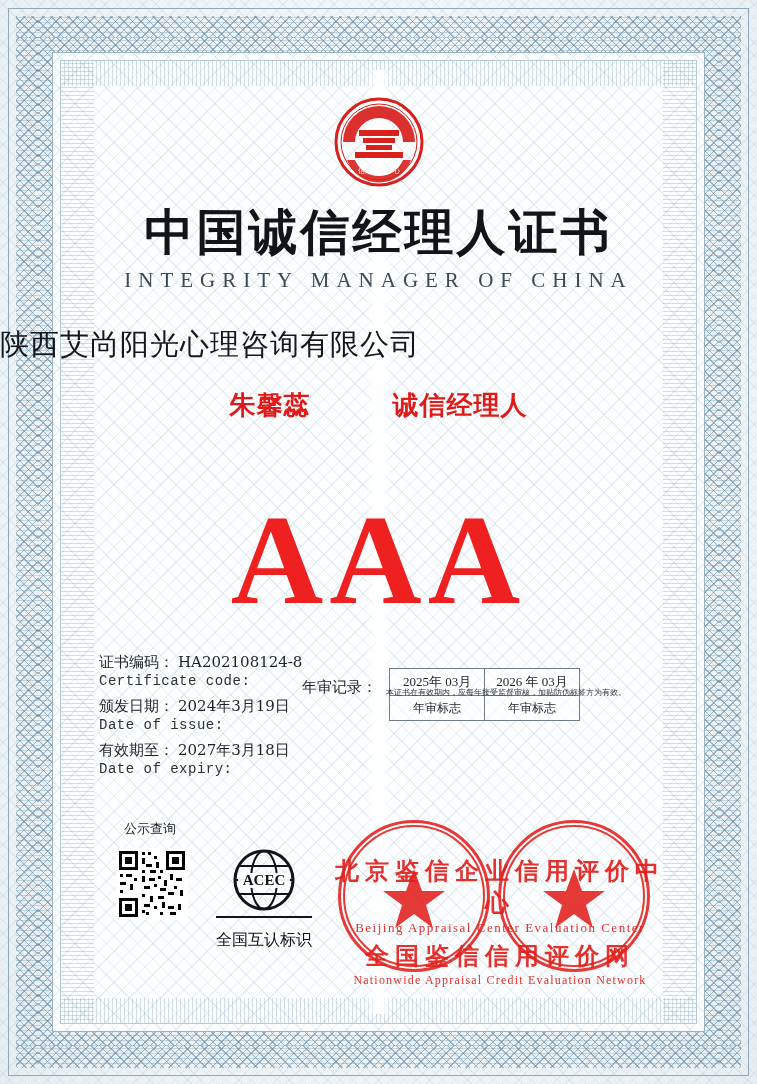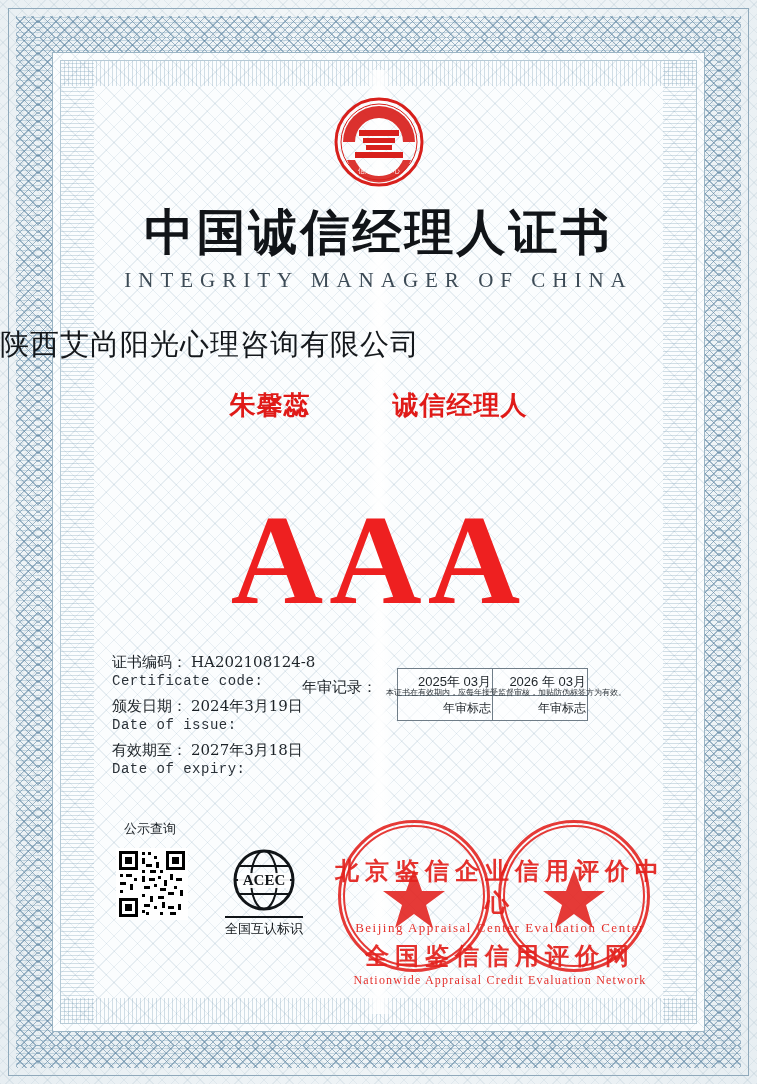--- a/index.html
+++ b/index.html
@@ -103,49 +103,49 @@
   .holder-row .name{margin-right:72px;}
   .grade{
     position:absolute;left:0;right:0;top:496px;text-align:center;
     font-family:"Liberation Serif", serif;
     font-size:128px;font-weight:bold;color:#ee2020;letter-spacing:6px;
     line-height:1;
   }
 
   
   .info{
-    position:absolute;left:112px;top:652px;
+    position:absolute;left:99px;top:652px;
     font-family:"DejaVu Serif", serif;
     color:#1c2227;
   }
   .info .line{margin-bottom:7px;}
   .info .lab-cn{font-size:15px;}
   .info .val{font-size:15px;margin-left:4px;}
   .info .lab-en{
     font-family:"Liberation Mono", monospace;
     font-size:14px;color:#2a3138;letter-spacing:0.5px;display:block;margin-top:1px;
   }
 
   
   .review{
     position:absolute;left:302px;top:668px;
     display:flex;align-items:flex-start;
   }
   .review-label{
     font-family:Liberation Serif, serif;font-size:15px;color:#1c2227;
-    margin-right:20px;margin-top:10px;white-space:nowrap;
+    margin-right:12px;margin-top:10px;white-space:nowrap;
   }
   .review-table{
     border:1px solid #6f7d88;border-collapse:collapse;
     background:rgba(255,255,255,0.55);
   }
   .review-table td{
     border:1px solid #6f7d88;
-    width:92px;height:24px;text-align:right;vertical-align:middle;
-    font-family:Liberation Sans, sans-serif;font-size:13px;color:#1c2227;margin-left:14px;
+    width:92px;height:24px;text-align:center;vertical-align:middle;
+    font-family:Liberation Serif, serif;font-size:13px;color:#1c2227;margin-left:14px;
   }
   .review-table td.small{font-size:12px;height:22px;}
   .review-note{
     position:absolute;left:386px;top:688px;width:290px;
     font-family:"DejaVu Serif", serif;font-size:8px;color:#2b3238;line-height:1.3;
   }
 
   
   .pub-label{
     position:absolute;left:124px;top:820px;
@@ -153,22 +153,22 @@
   }
   .qr{
     position:absolute;left:116px;top:848px;width:72px;height:72px;
     background:#ffffff;
   }
   .acec{
     position:absolute;left:214px;top:848px;width:100px;text-align:center;
   }
   .acec-badge{width:64px;height:64px;margin:0 auto;}
   .acec-cap{
-    font-family:"DejaVu Serif", serif;font-size:13px;color:#101418;margin-top:4px;
-    border-top:2px solid #101418;padding-top:2px;display:inline-block;
+    font-family:"DejaVu Serif", serif;font-size:16px;color:#101418;margin-top:4px;
+    border-top:2px solid #101418;padding-top:12px;display:inline-block;
   }
   .links{
     position:absolute;left:76px;top:948px;
     font-family:"DejaVu Serif", serif;font-size:11px;color:#1b2126;line-height:1.55;
   }
 
   
   .seal{
     position:absolute;width:152px;height:152px;border-radius:50%;
     border:3px solid #e3201c;

